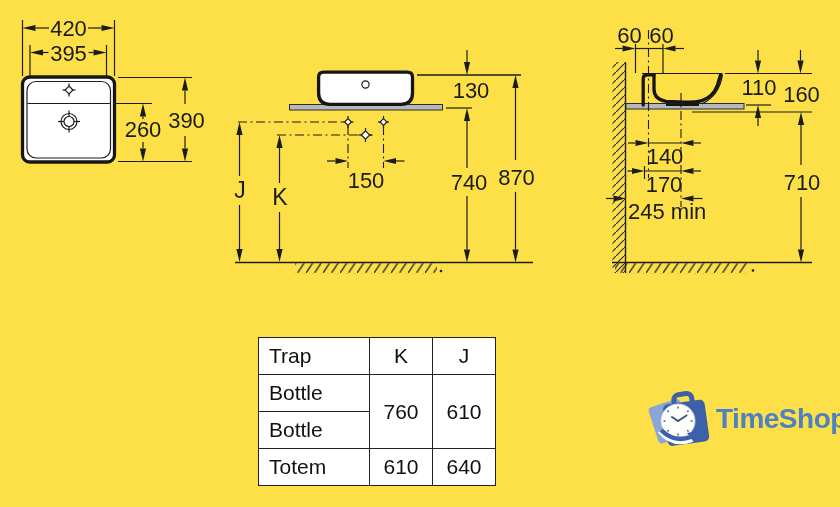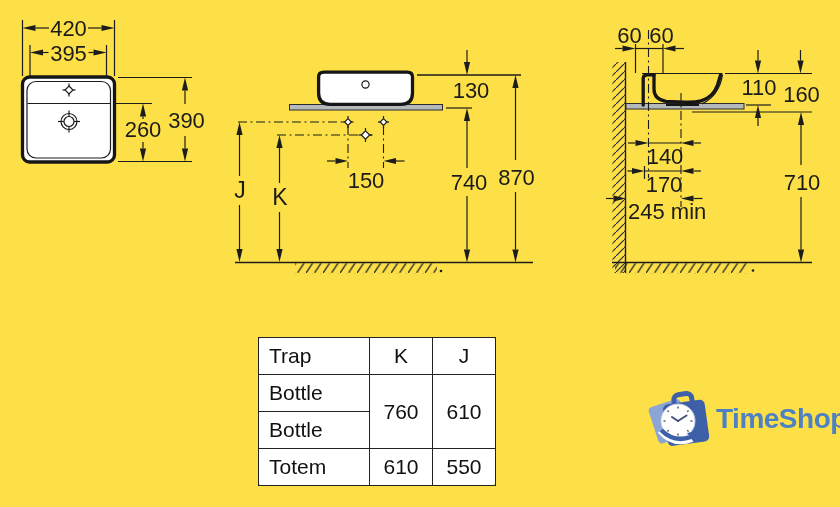--- a/index.html
+++ b/index.html
@@ -311,21 +311,21 @@
         <td class="c-label">Bottle</td>
         <td class="c-num" rowspan="2">760</td>
         <td class="c-num" rowspan="2">610</td>
       </tr>
       <tr>
         <td class="c-label">Bottle</td>
       </tr>
       <tr>
         <td class="c-label">Totem</td>
         <td class="c-num">610</td>
-        <td class="c-num">550</td>
+        <td class="c-num">640</td>
       </tr>
     </tbody>
   </table>
 
   <div class="logo">
     <svg style="position:static" width="66" height="62" viewBox="0 0 66 62">
       <g transform="rotate(-18 22 34)">
         <rect x="5" y="14" width="33" height="38" rx="4" fill="#8ba5d6"></rect>
       </g>
       <g transform="rotate(-8 37 34)">

